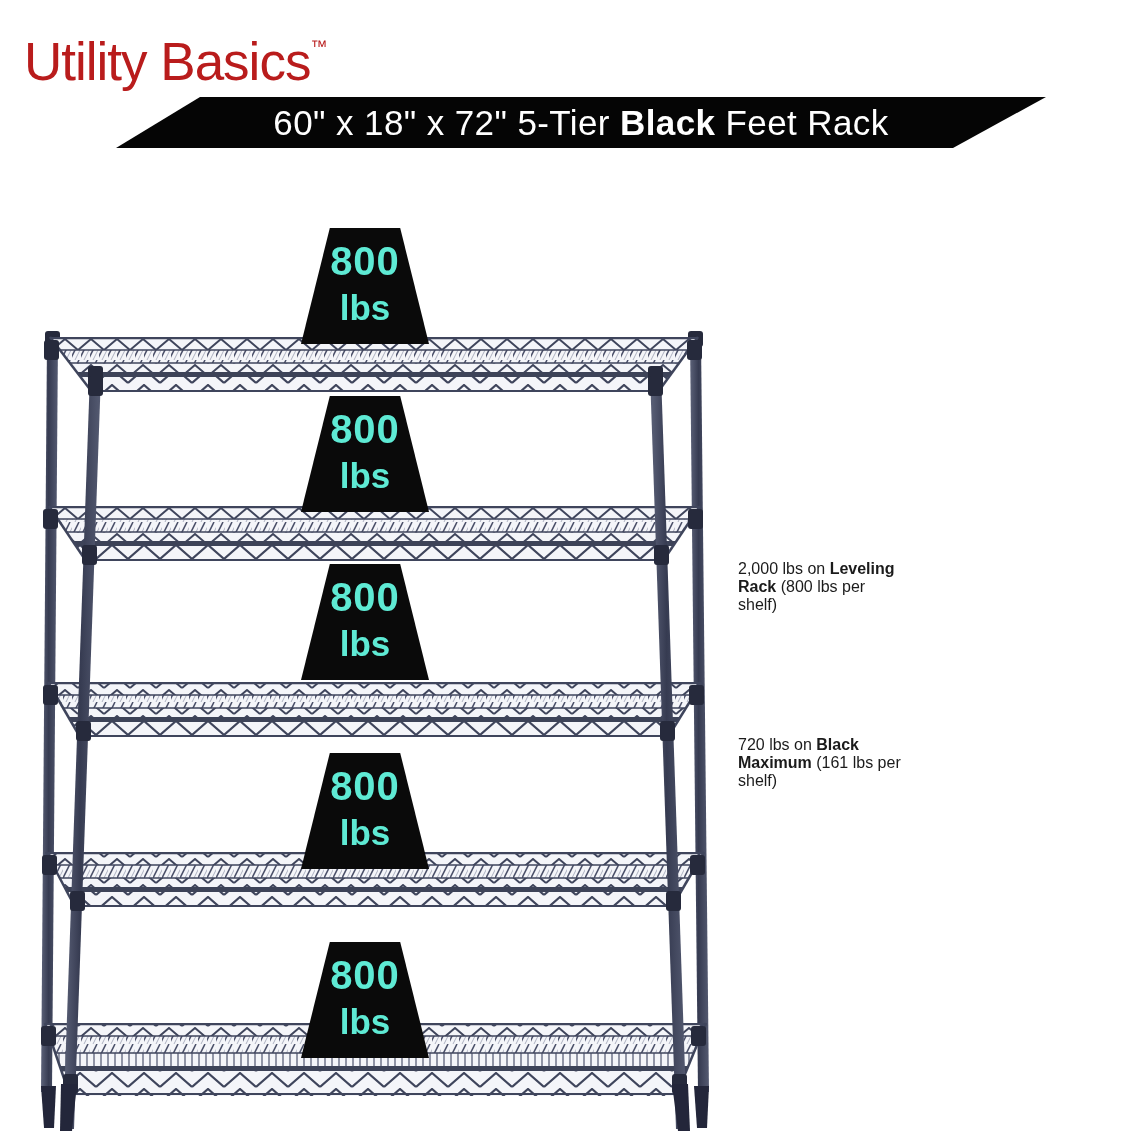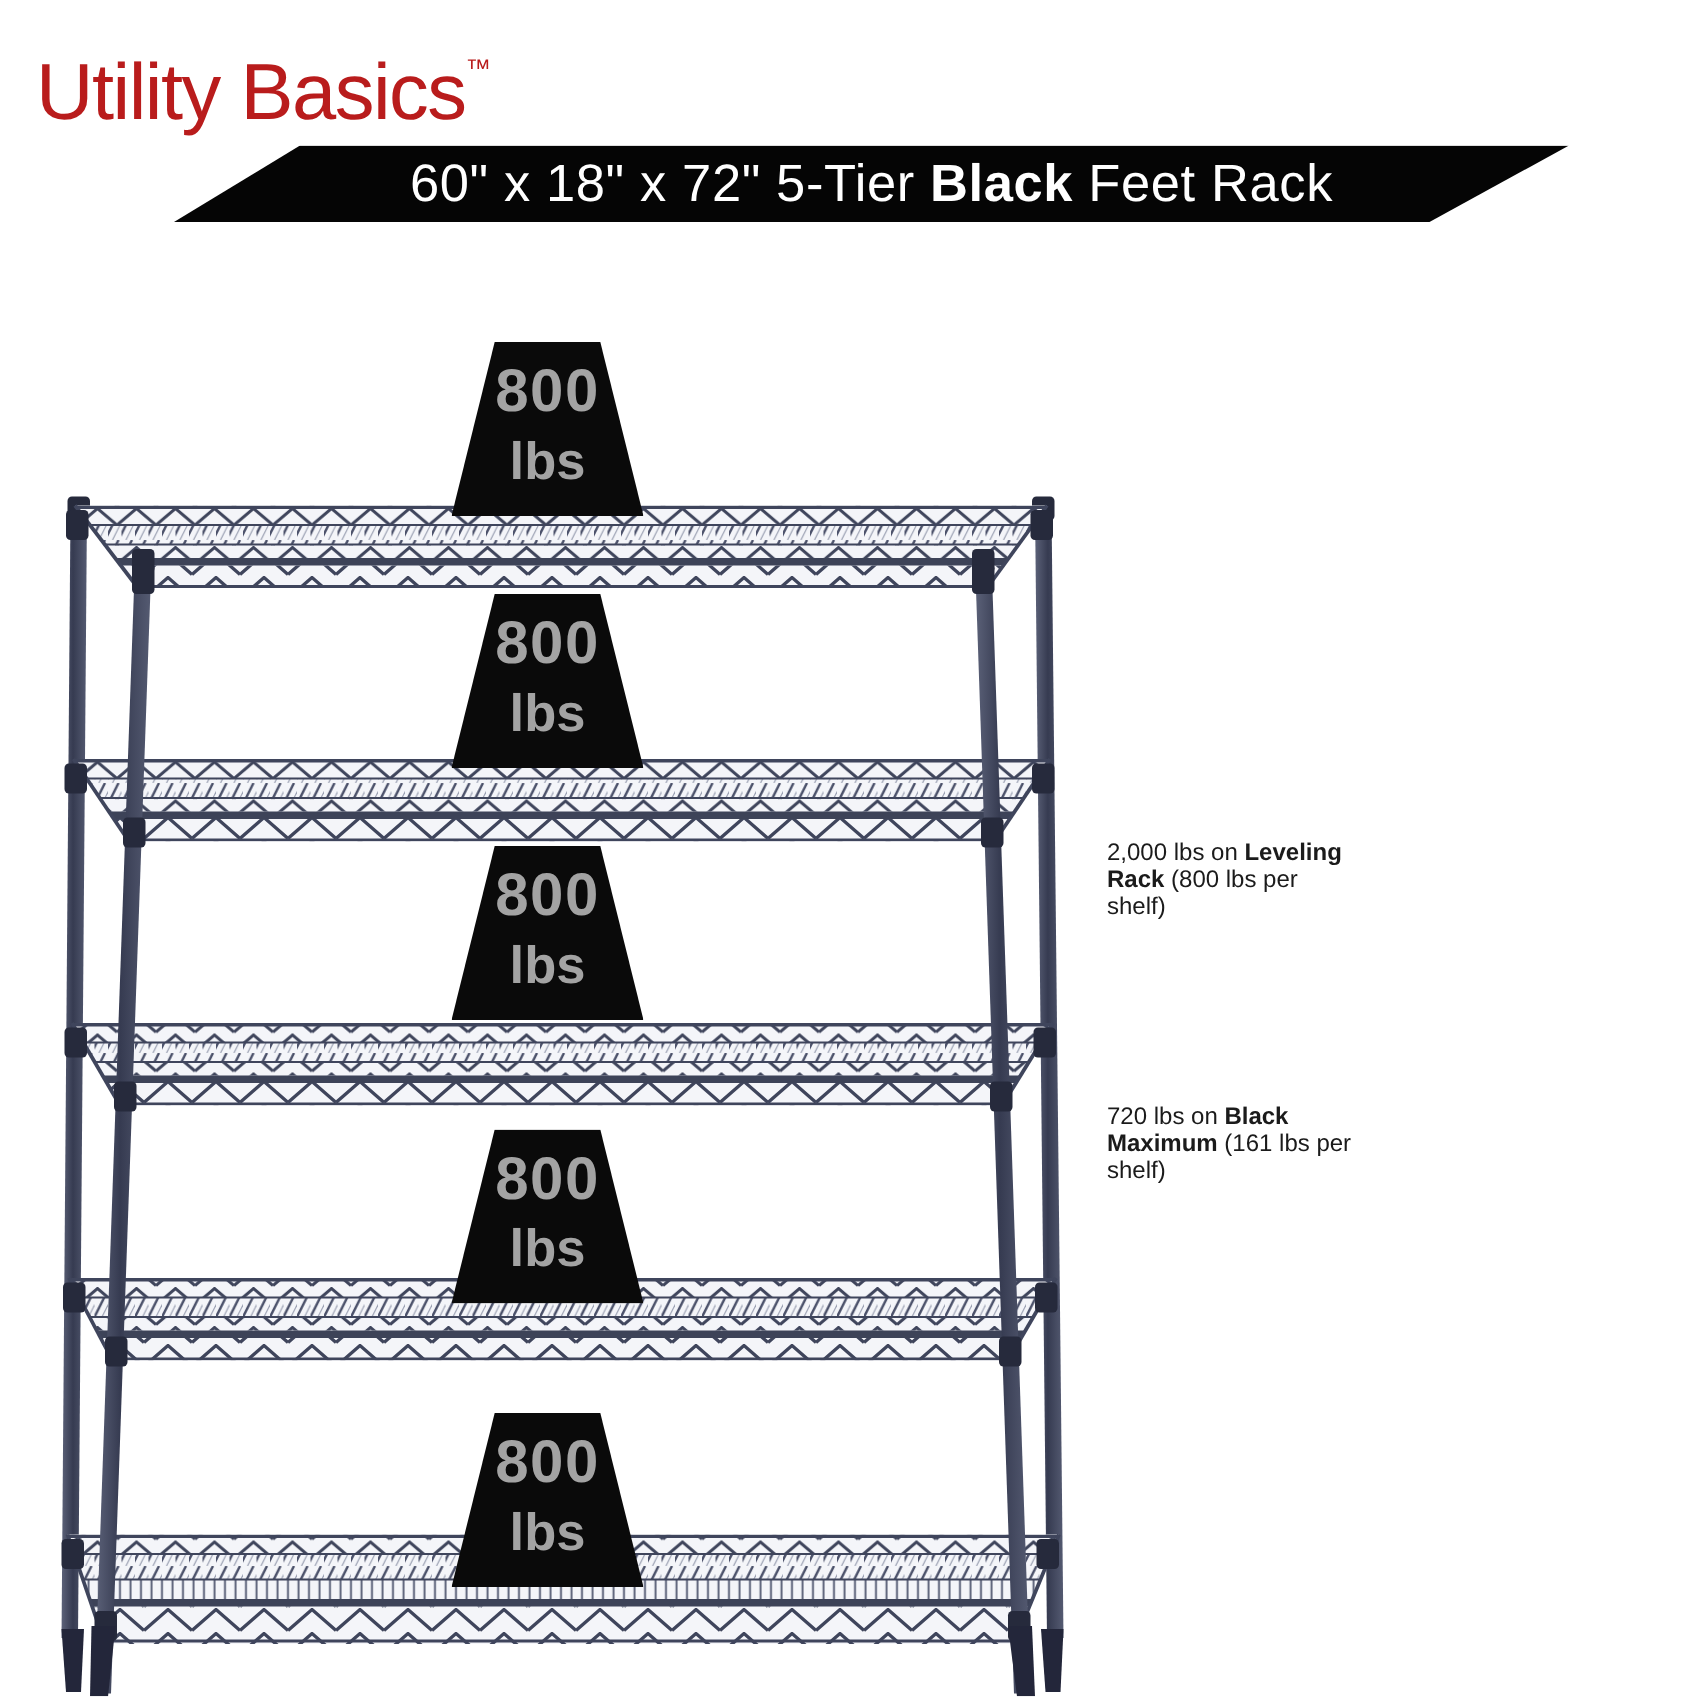--- a/index.html
+++ b/index.html
@@ -32,21 +32,21 @@
   }
   .banner-text .b{font-weight:700;}
   
   .rack-svg{position:absolute;left:0;top:0;z-index:1;}
   
   .weight{
     position:absolute;left:301px;width:128px;height:116px;
     background:#0a0a0a;
     clip-path:polygon(22.5% 0%,77.5% 0%,100% 100%,0% 100%);
     display:flex;flex-direction:column;align-items:center;
-    z-index:2;color:#a3a3a3;text-align:center;
+    z-index:2;color:#5eead4;text-align:center;
   }
   .weight .val{margin-top:13px;font-size:40px;font-weight:700;line-height:1;letter-spacing:1px;}
   .weight .unit{margin-top:9px;font-size:35px;font-weight:700;line-height:1;}
   .w1{top:228px;} .w2{top:396px;} .w3{top:564px;} .w4{top:753px;} .w5{top:942px;}
   
   .info{position:absolute;left:738px;top:438px;width:400px;z-index:2;}
   .info .line{font-size:38px;line-height:46px;color:#1c1c1c;white-space:nowrap;}
   .para2{position:absolute;left:738px;top:560px;}
   .para3{position:absolute;left:738px;top:736px;}
   .b{font-weight:700;}

